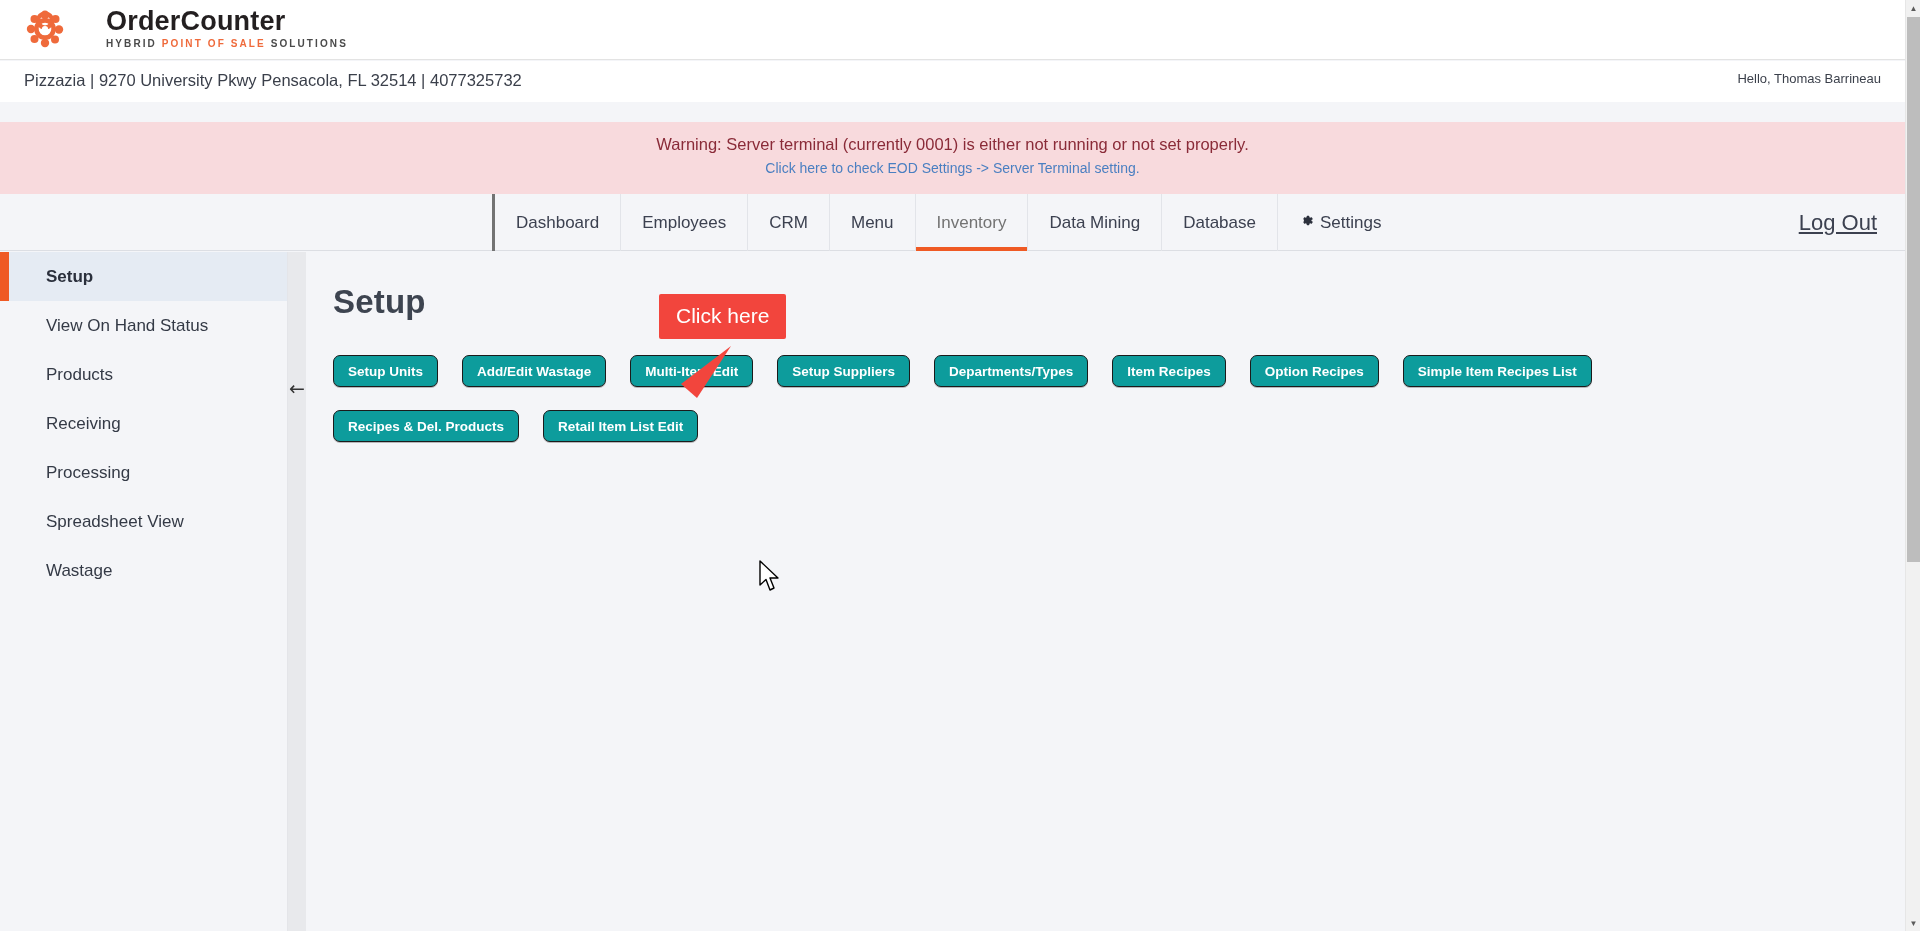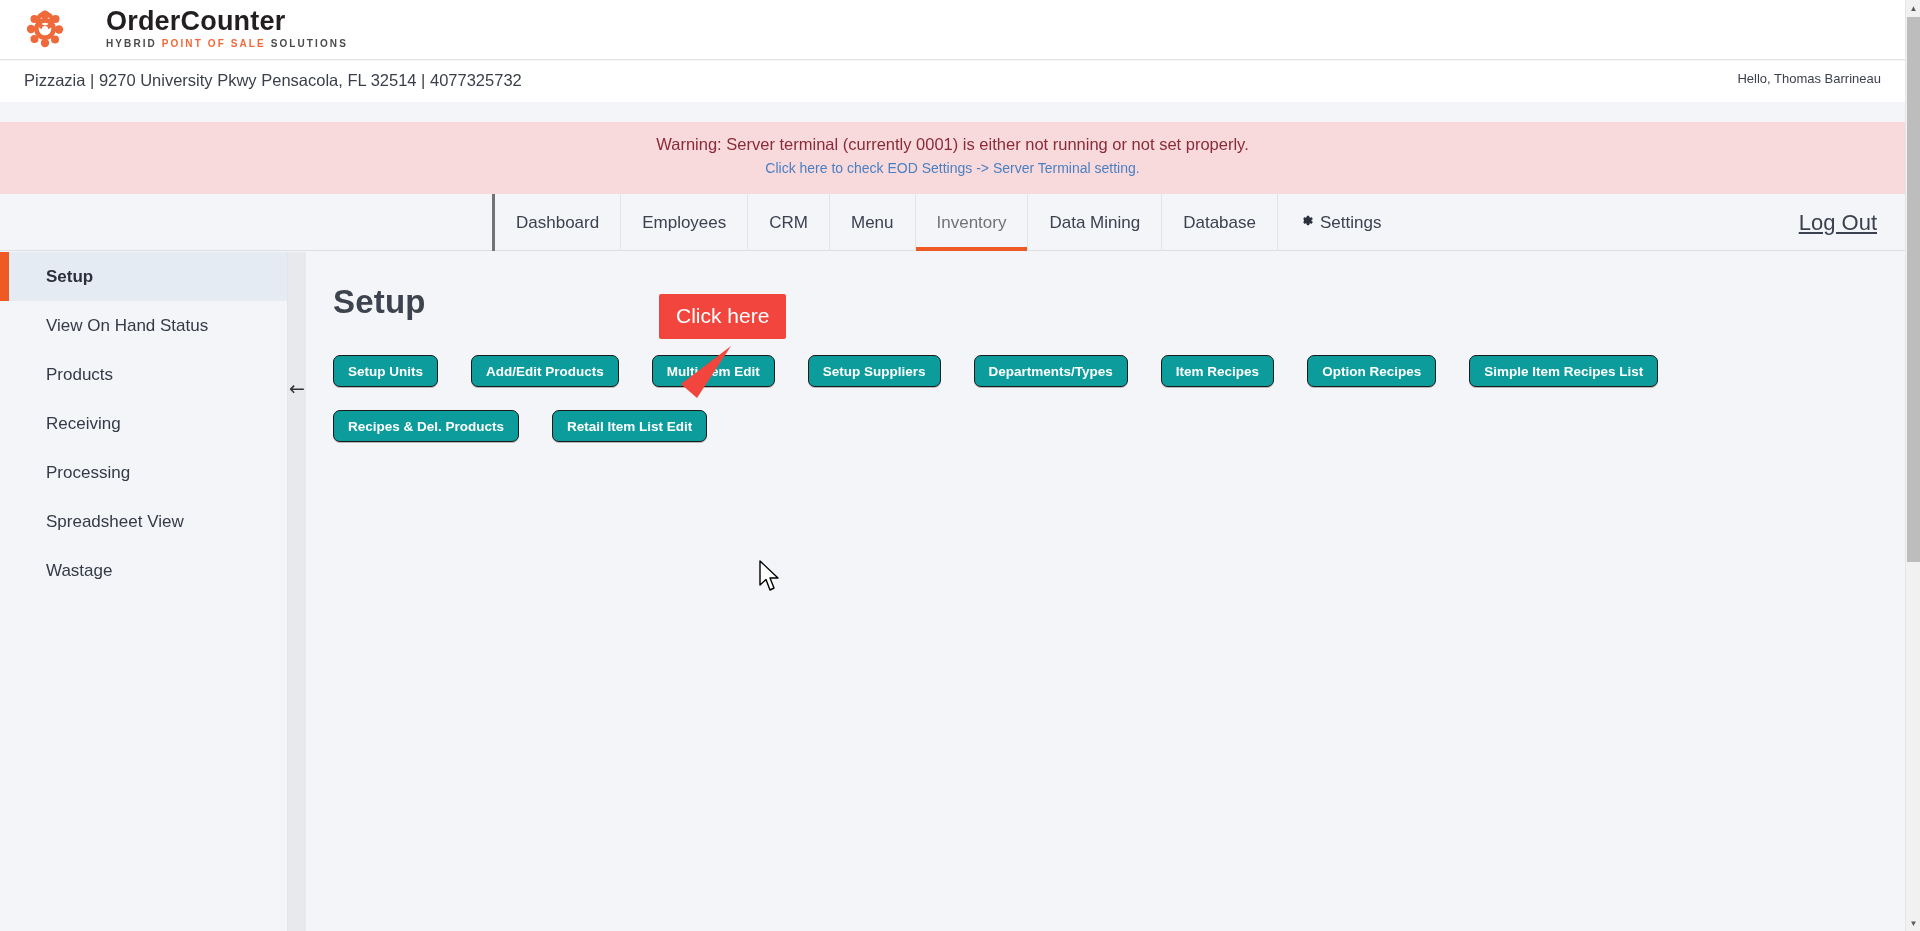--- a/index.html
+++ b/index.html
@@ -101,21 +101,21 @@
 
   
   .main {
     position:absolute; left:306px; top:252px; right:15px; bottom:0;
     background:#f4f5f8; overflow:hidden;
   }
   .page-title {
     position:absolute; left:27px; top:31px;
     font-size:33px; font-weight:700; color:#3d4450; letter-spacing:0.2px;
   }
-  .btn-row { position:absolute; left:27px; display:flex; gap:33px; }
+  .btn-row { position:absolute; left:27px; display:flex; gap:24px; }
   .btn-row.row1 { top:103px; }
   .btn-row.row2 { top:158px; }
   .oc-btn {
     height:32px; min-width:60px; padding:0 14px;
     background:#0d9c9c; color:#ffffff;
     border:1.6px solid #1b1b1b; border-radius:7px;
     font-size:13.5px; font-weight:700; font-family:"Liberation Sans", sans-serif;
     display:flex; align-items:center; justify-content:center;
     cursor:pointer; white-space:nowrap;
     box-shadow:0 1px 0 rgba(0,0,0,0.25);
@@ -257,21 +257,21 @@
   </div>
   <div class="collapse-strip">
     <div class="collapse-arrow">←</div>
   </div>
 
   <div class="main">
     <div class="page-title">Setup</div>
 
     <div class="btn-row row1">
       <div class="oc-btn">Setup Units</div>
-      <div class="oc-btn">Add/Edit Products</div>
+      <div class="oc-btn">Add/Edit Wastage</div>
       <div class="oc-btn">Multi-Item Edit</div>
       <div class="oc-btn">Setup Suppliers</div>
       <div class="oc-btn">Departments/Types</div>
       <div class="oc-btn">Item Recipes</div>
       <div class="oc-btn">Option Recipes</div>
       <div class="oc-btn">Simple Item Recipes List</div>
     </div>
 
     <div class="btn-row row2">
       <div class="oc-btn">Recipes &amp; Del. Products</div>

